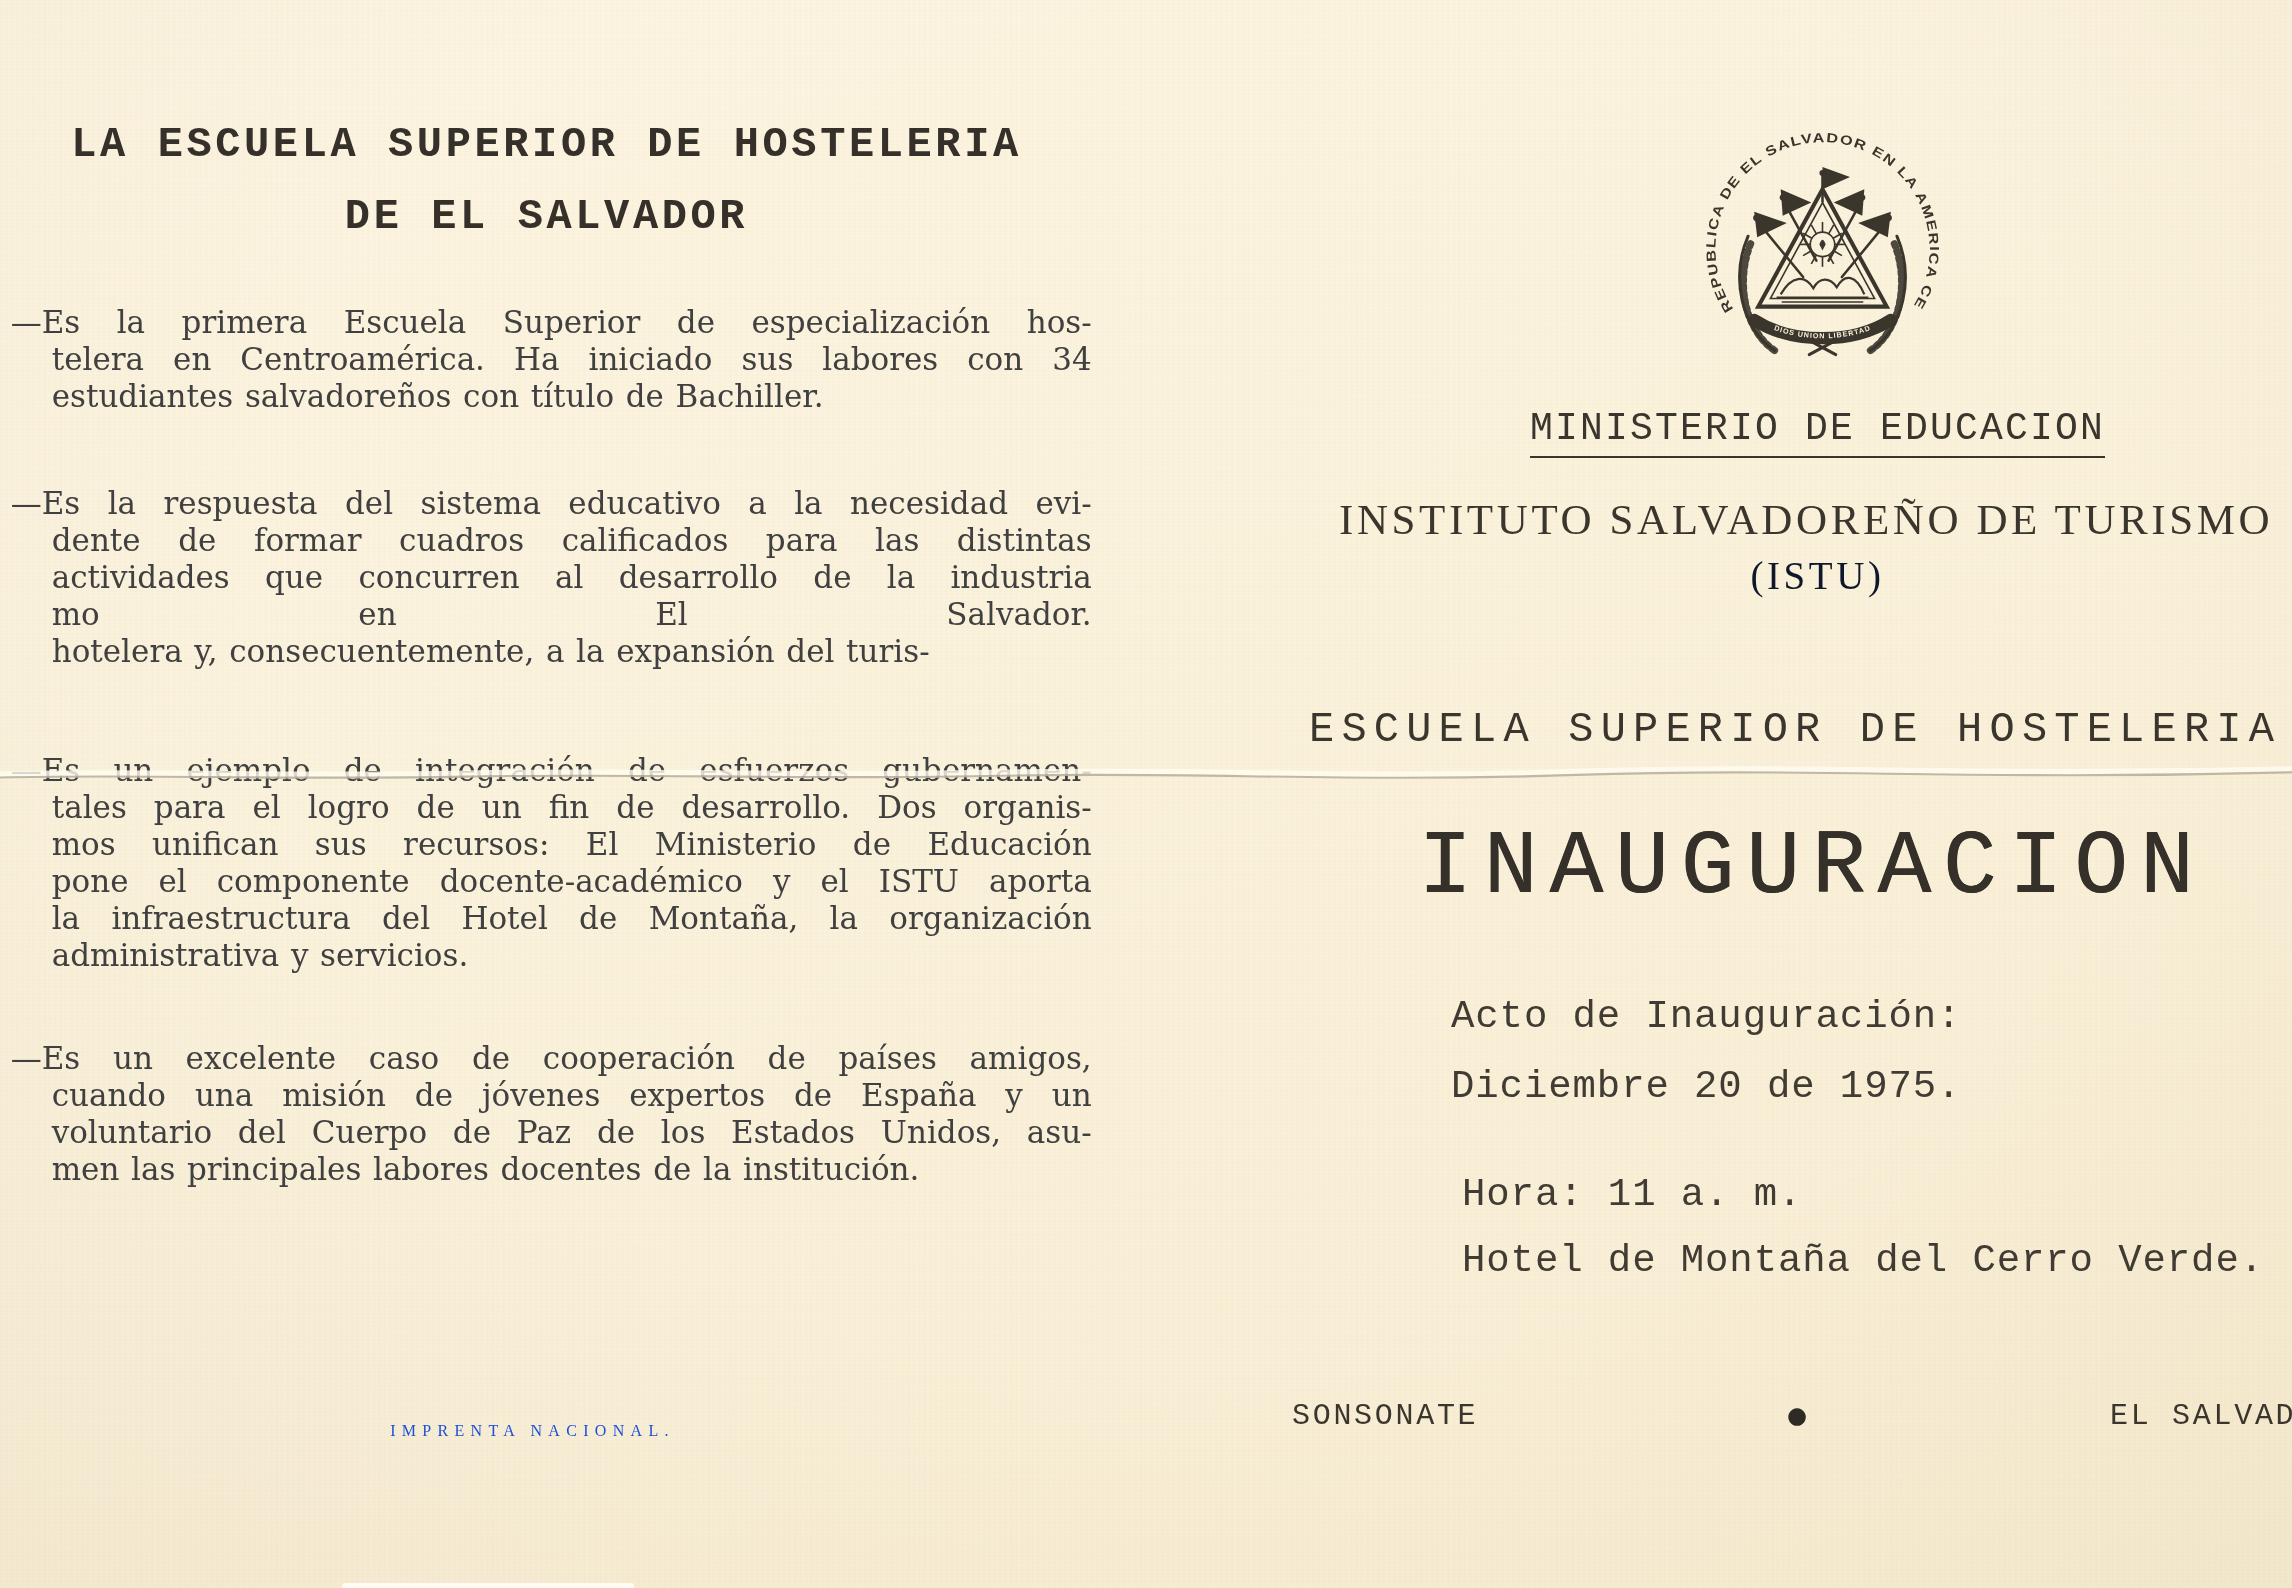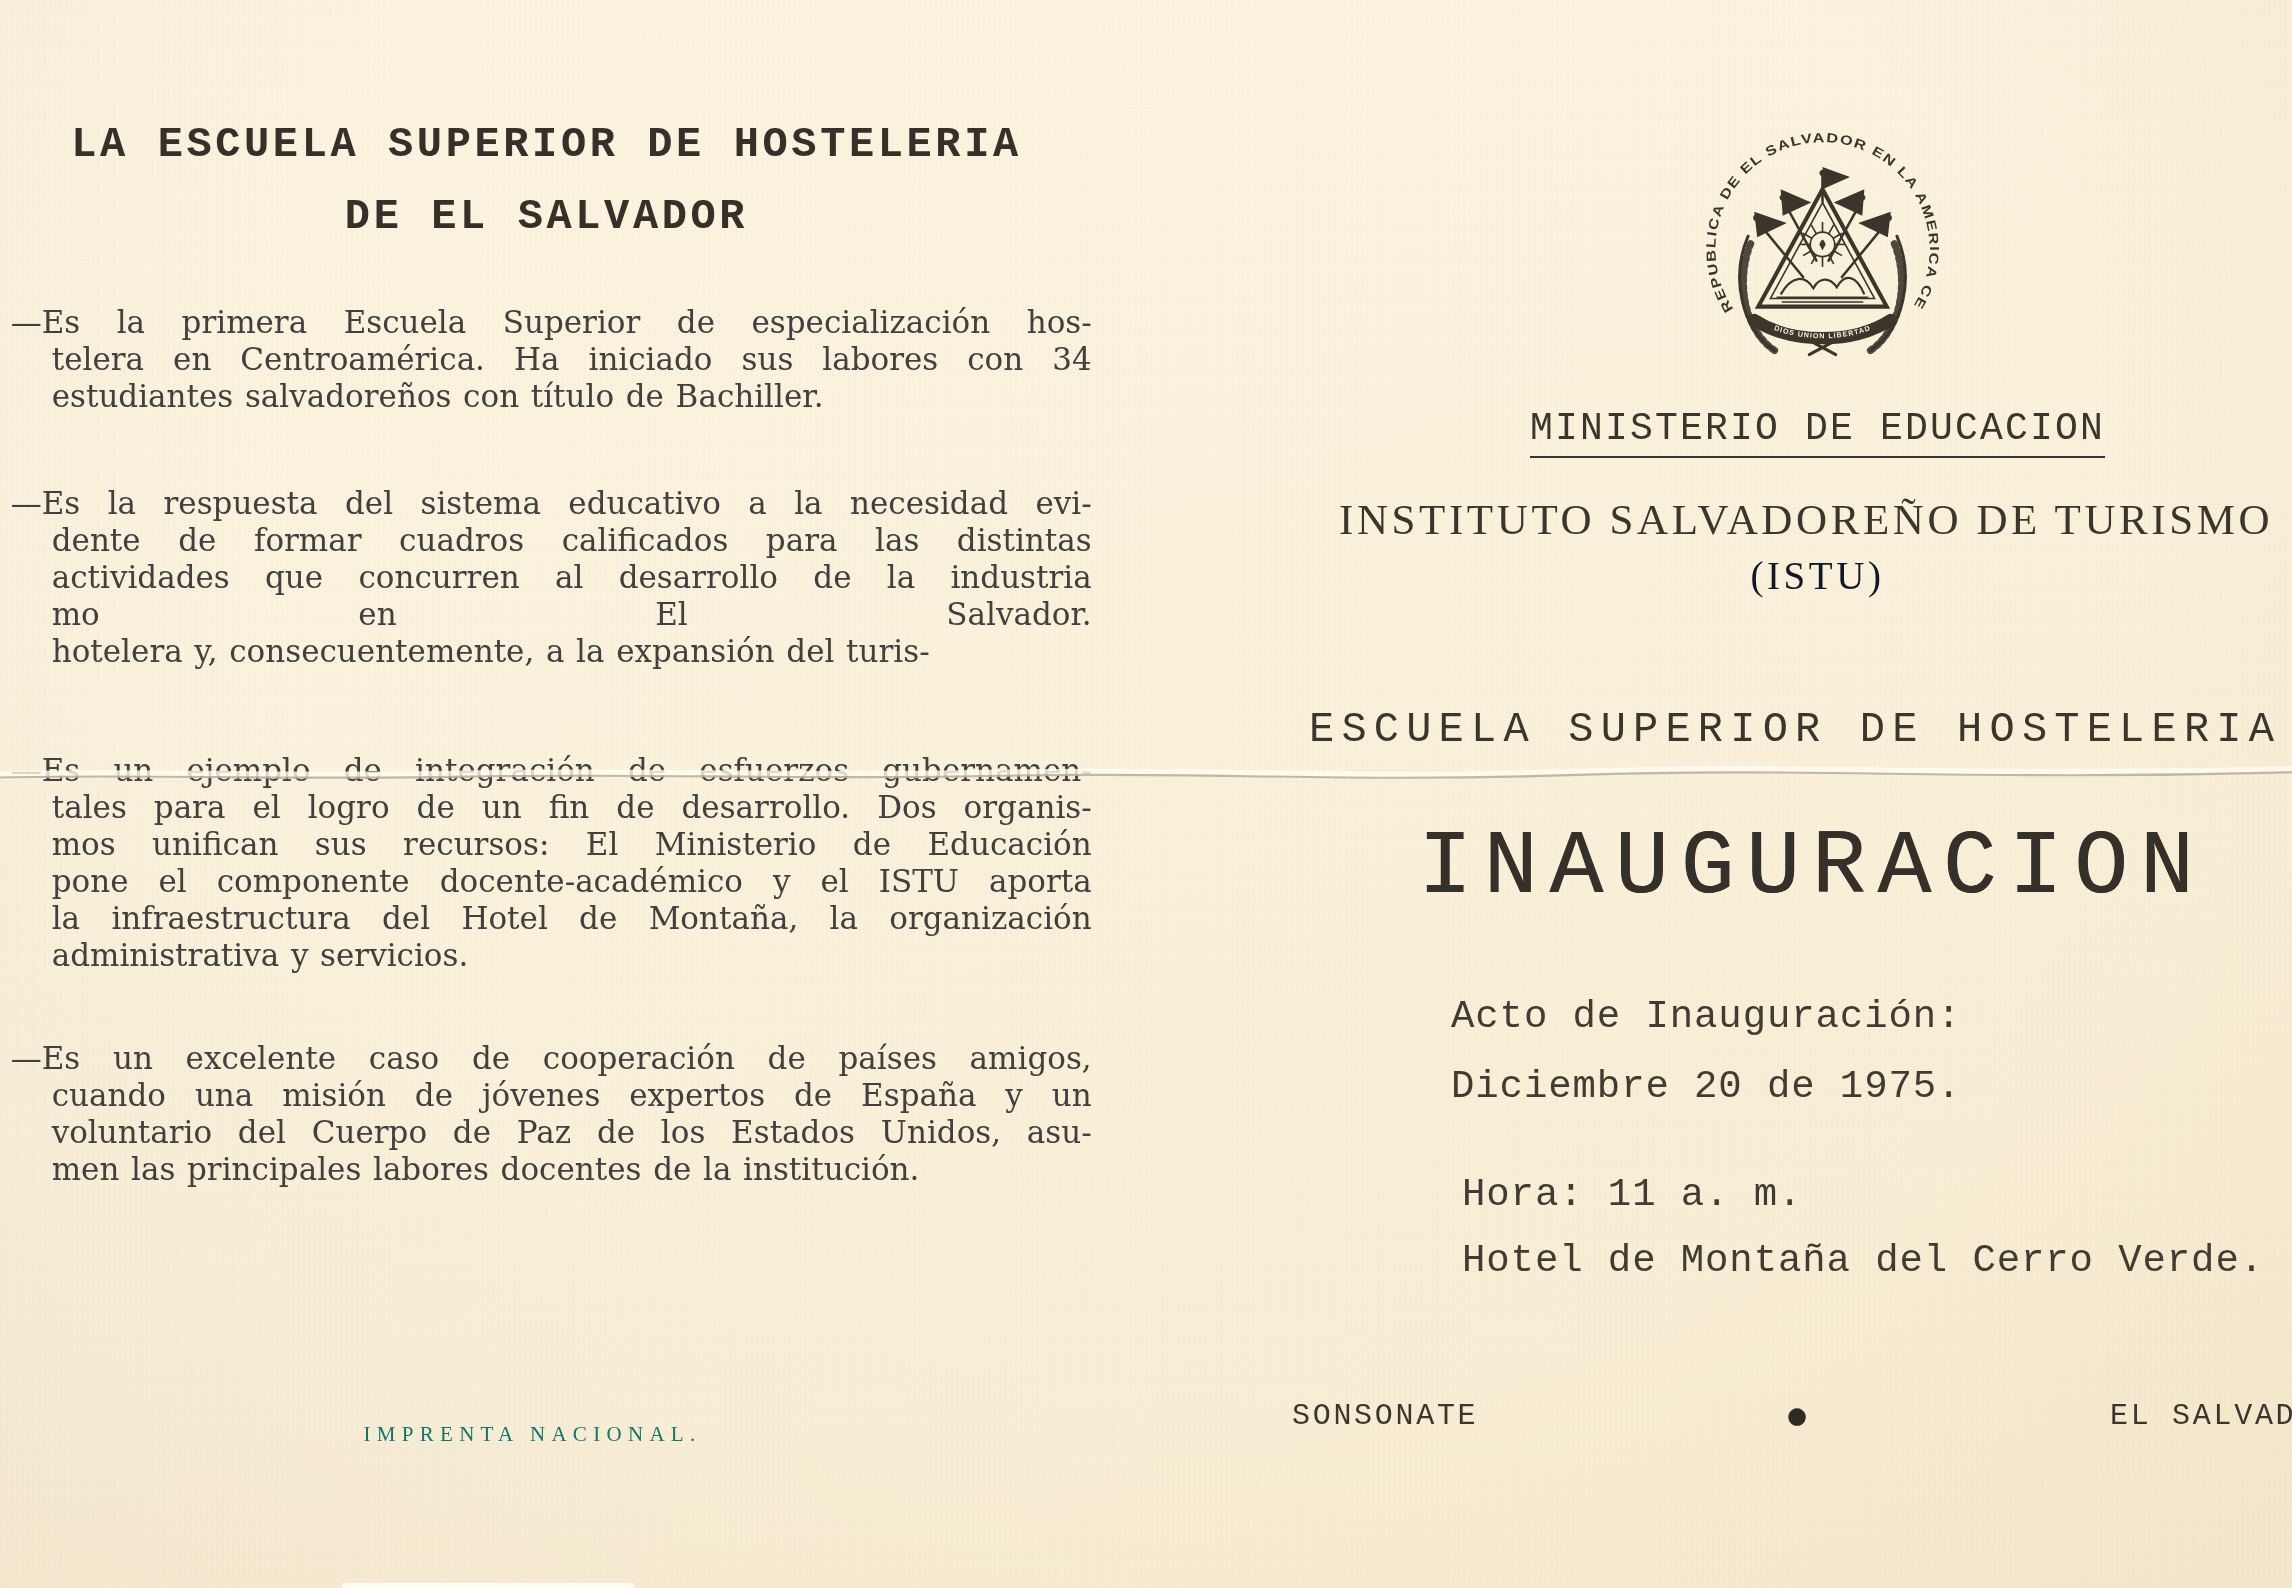--- a/index.html
+++ b/index.html
@@ -45,22 +45,22 @@
   .para .jline{text-align:justify;text-align-last:justify;}
   .para .jline:last-child{text-align-last:left;}
   .para .jline:first-child{text-indent:-41px;}
   .para-1{margin-bottom:70px;}
   .para-2{margin-bottom:82px;}
   .para-3{margin-bottom:66px;}
   .lp-printer{
     left:349px;top:1422px;width:367px;
     text-align:center;
     font-family:"Liberation Serif", serif;
-    font-size:21px;letter-spacing:6.3px;
-    color:#0f766e;
+    font-size:16px;letter-spacing:6.3px;
+    color:#1d4ed8;
     white-space:nowrap;
   }
 
   
   .seal{left:1695px;top:122px;width:255px;height:255px;}
   .rp-ministry-wrap{
     left:1522px;top:407px;width:591px;text-align:center;
   }
   .rp-ministry{
     display:inline-block;

